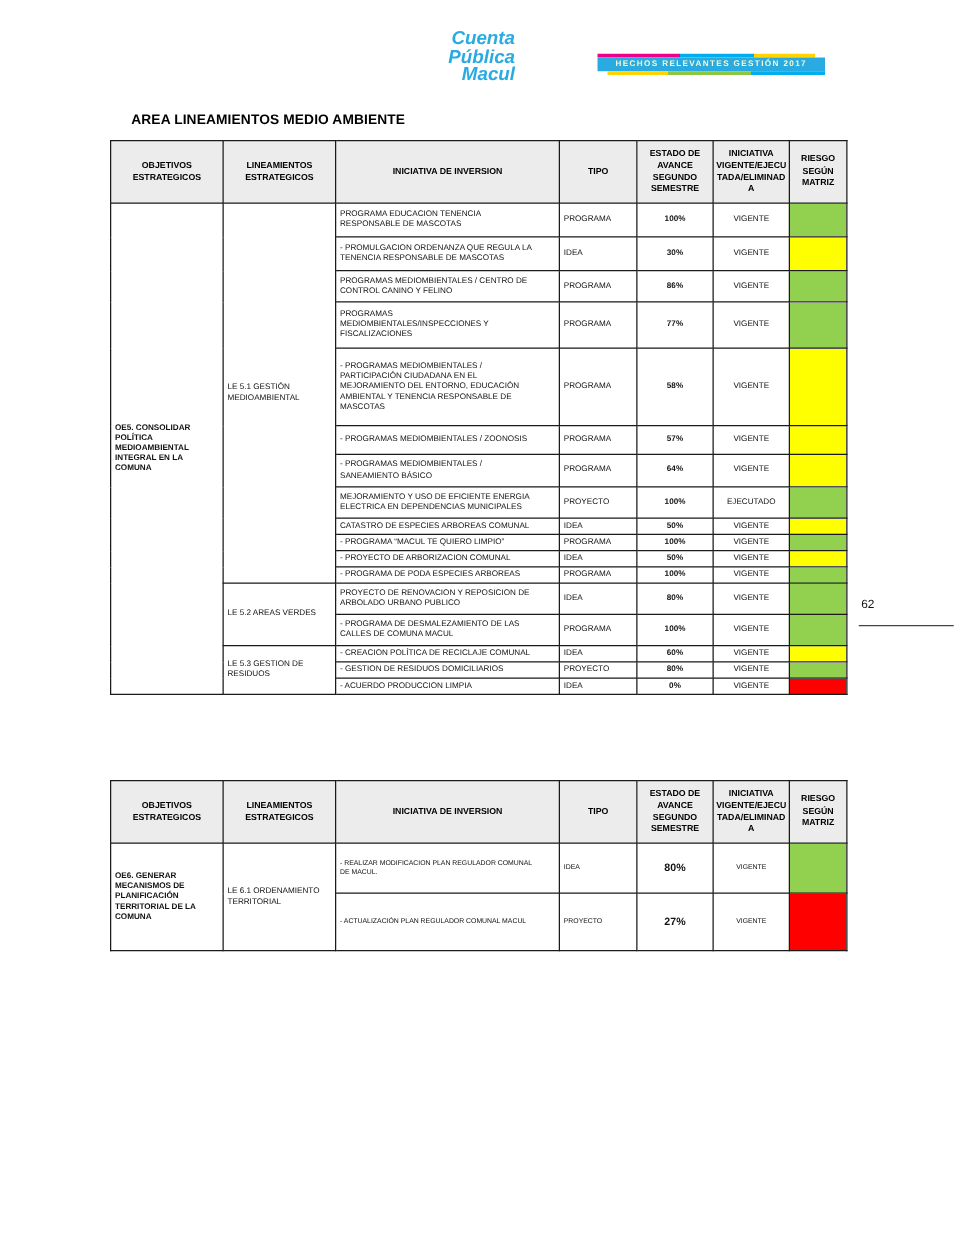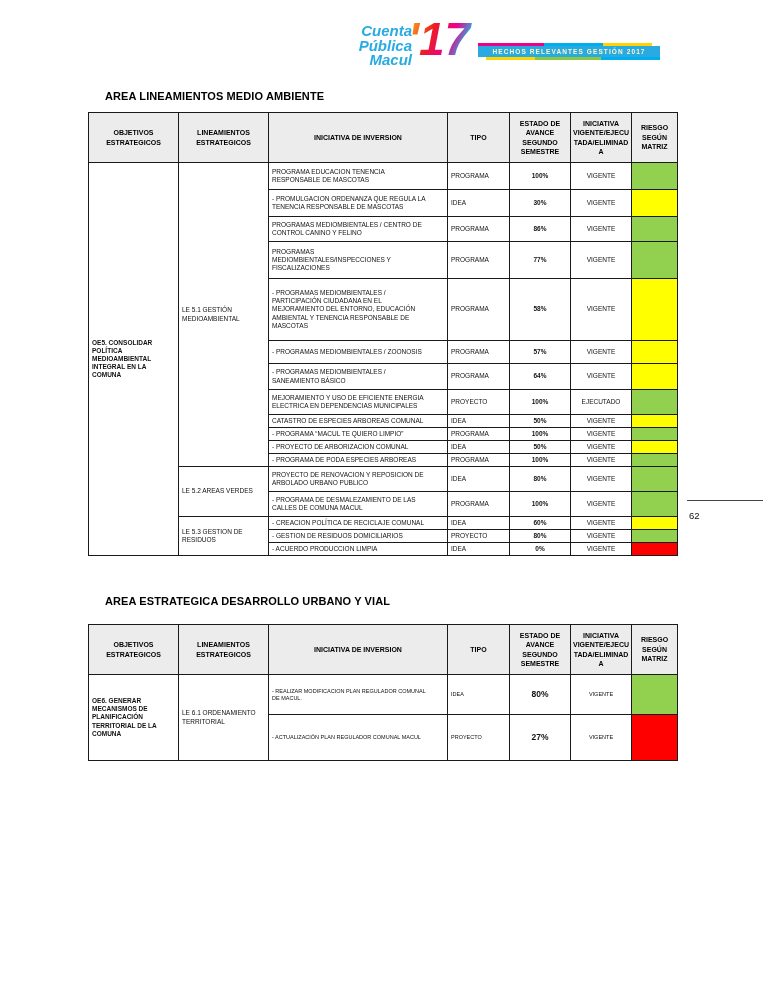--- a/index.html
+++ b/index.html
@@ -58,34 +58,33 @@
   .cell-lineamiento{white-space:pre-line;line-height:1.5;text-align:left;}
   .cell-iniciativa{white-space:pre-line;text-align:left;}
   .cell-tipo{text-align:left;}
   .cell-avance{text-align:center;font-weight:bold;}
   .cell-estado{text-align:center;}
   .cell-riesgo{padding:0;}
   #table-2 .cell-iniciativa,#table-2 .cell-tipo,#table-2 .cell-estado{font-size:5.5px;}
   #table-2 .cell-avance{font-size:8.5px;}
 
   
-  .pageno{position:absolute;left:689px;top:478px;font-size:9.5px;color:#111;margin-top:32px;}
+  .pageno{position:absolute;left:689px;top:478px;font-size:9.5px;color:#111;}
   .pageno-line{position:absolute;left:687px;top:500px;width:76px;border-top:1px solid #444;}
 </style>
 </head>
 <body>
 
 <div class="page">
 
   <div class="logo-text">
     <div>Cuenta</div>
     <div>Pública</div>
     <div>Macul</div>
   </div>
-  <div class="logo-year">'17</div>
 
   <div class="banner">
     <div class="banner-stripe-top"></div>
     <div class="banner-bar">
       <span>HECHOS RELEVANTES GESTIÓN 2017</span>
     </div>
     <div class="banner-stripe-bottom"></div>
   </div>
 
   <h2 class="section-title" id="title-1">AREA LINEAMIENTOS MEDIO AMBIENTE</h2>
@@ -252,21 +251,20 @@
           <td class="cell-avance">0%</td>
           <td class="cell-estado">VIGENTE</td>
           <td class="cell-riesgo" style="background: rgb(255, 0, 0);"></td>
         </tr>
       </tbody>
     </table>
 
   <div class="pageno">62</div>
   <div class="pageno-line"></div>
 
-  <h2 class="section-title" id="title-2">AREA ESTRATEGICA DESARROLLO URBANO Y VIAL</h2>
   <table class="report" id="table-2">
       <colgroup>
         <col style="width: 90px;">
         <col style="width: 90px;">
         <col style="width: 179px;">
         <col style="width: 62px;">
         <col style="width: 61px;">
         <col style="width: 61px;">
         <col style="width: 46px;">
       </colgroup>

